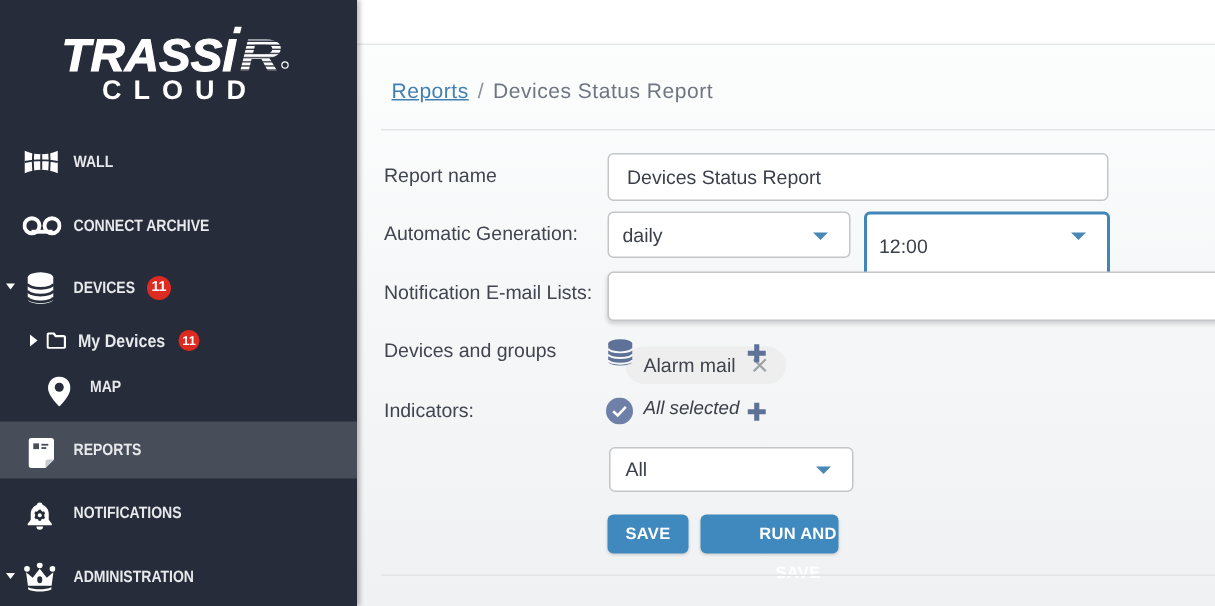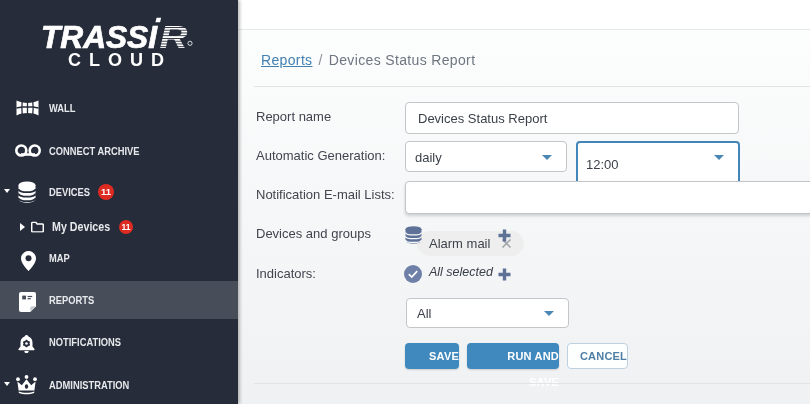--- a/index.html
+++ b/index.html
@@ -16,21 +16,21 @@
 #main { position:absolute; left:238px; top:0; width:572px; height:404px; background:linear-gradient(#fdfefe, #eff1f2); }
 #topbar { position:absolute; left:0; top:0; width:572px; height:30px; background:#ffffff; border-bottom:1px solid #e7e8ea; }
 #crumb { position:absolute; left:23px; top:52px; font-size:14px; letter-spacing:0.35px; color:#6e7681; }
 #crumb a { color:#4380b2; text-decoration:underline; }
 .hline { position:absolute; left:16px; right:0; height:1px; background:#e2e4e6; }
 .lbl { position:absolute; left:18px; font-size:13px; color:#40454f; white-space:nowrap; }
 .fld { position:absolute; background:#fff; border:1px solid #c3c5c8; border-radius:4px; }
 .ftext { position:absolute; left:12px; top:50%; transform:translateY(-50%); font-size:13px; color:#3a3f49; }
 .sel-arrow { position:absolute; width:0; height:0; border-left:5.5px solid transparent; border-right:5.5px solid transparent; border-top:5.5px solid #4a87b5; }
 .allsel { position:absolute; font-size:12.5px; font-style:italic; color:#3a3f49;margin-top:36px; }
-.btn { position:absolute; top:343px; height:26px; border-radius:4px; font-size:11px; font-weight:bold; text-align:right; line-height:26px; letter-spacing:0.2px; }
+.btn { position:absolute; top:343px; height:26px; border-radius:4px; font-size:11px; font-weight:bold; text-align:center; line-height:26px; letter-spacing:0.2px; }
 .btn-b { background:#4089be; color:#fff; box-shadow:0 1px 2px rgba(0,0,0,0.15); }
 .btn-w { background:#fdfefe; color:#4e7fa6; border:1px solid #bdd1e0; line-height:24px; }
 </style>
 </head>
 <body>
 <div id="page">
 
 <div id="main">
   <div id="topbar"></div>
   <div id="crumb"><a style="text-decoration:underline;">Reports</a><span style="color:#8a9098; margin:0 6px;">/</span><span>Devices Status Report</span></div>
@@ -83,21 +83,20 @@
         <path d="M6.5 0.5 V12.5 M0.5 6.5 H12.5" stroke="#5e7197" stroke-width="3.4"></path>
       </svg>
 
   <div class="fld" style="left:168px; top:298px; width:163px; height:30px;">
     <div class="ftext" style="left:10px;">All</div>
     <div class="sel-arrow" style="right:14px; top:12px;"></div>
   </div>
 
   <div class="btn btn-b" style="left:167px; width:54px;">SAVE</div>
   <div class="btn btn-b" style="left:229px; width:92px;padding-left:38px;">RUN AND SAVE</div>
-  <div class="btn btn-w" style="left:329px; width:61px;">CANCEL</div>
 
   <div class="hline" style="top:383px;"></div>
 </div>
 
 <div id="side">
 
   <svg id="logo" style="position:absolute; left:0; top:0;" width="238" height="80" viewBox="0 0 238 80">
     <defs>
       <pattern id="stripes" x="0" y="0.4" width="8" height="2.75" patternUnits="userSpaceOnUse">
         <rect x="0" y="0" width="8" height="1.85" fill="#fff"></rect>
@@ -140,21 +139,21 @@
 
   <div class="mrow" style="top:212px; height:30px;">
     <div class="caret" style="left:20px; top:11px; border-top:4px solid transparent; border-bottom:4px solid transparent; border-left:5px solid #fff; width:0; height:0;"></div>
     <svg class="ic" style="left:31px;" width="13" height="11" viewBox="0 0 13 11">
       <path d="M1.7 0.8 h3.1 l1.3 1.7 h5.2 a1 1 0 0 1 1 1 v6 a1 1 0 0 1 -1 1 h-9.6 a1 1 0 0 1 -1 -1 v-7.7 a1 1 0 0 1 1 -1 z" fill="none" stroke="#fff" stroke-width="1.5"></path>
     </svg>
     <div class="txt" style="left:52px; font-size:12px; transform:translateY(-50%) scaleX(0.89);">My Devices</div>
     <div class="badge" style="left:119px; width:14px; height:14px; font-size:8.5px; line-height:14px;">11</div>
   </div>
 
-  <div class="mrow" style="top:239px;">
+  <div class="mrow" style="top:239px;margin-left:11px;">
     <svg class="ic" style="left:21px; top:calc(50% + 2.5px);" width="15" height="20" viewBox="0 0 15 20">
       <path d="M7.5 0 C 3.4 0 0 3.4 0 7.5 C 0 13 7.5 20 7.5 20 S 15 13 15 7.5 C 15 3.4 11.6 0 7.5 0 Z" fill="#fff"></path>
       <circle cx="7.5" cy="7.2" r="3" fill="#262c39"></circle>
     </svg>
     <div class="txt">MAP</div>
   </div>
 
   <div class="mrow" style="top:281px; background:#474e59;">
     <svg class="ic" style="left:19px; top:calc(50% + 2px);" width="17" height="20" viewBox="0 0 17 20">
       <path d="M2 0 h13 a2 2 0 0 1 2 2 v12.3 L11.3 20 H2 a2 2 0 0 1 -2 -2 V2 a2 2 0 0 1 2 -2 Z" fill="#fff"></path>

